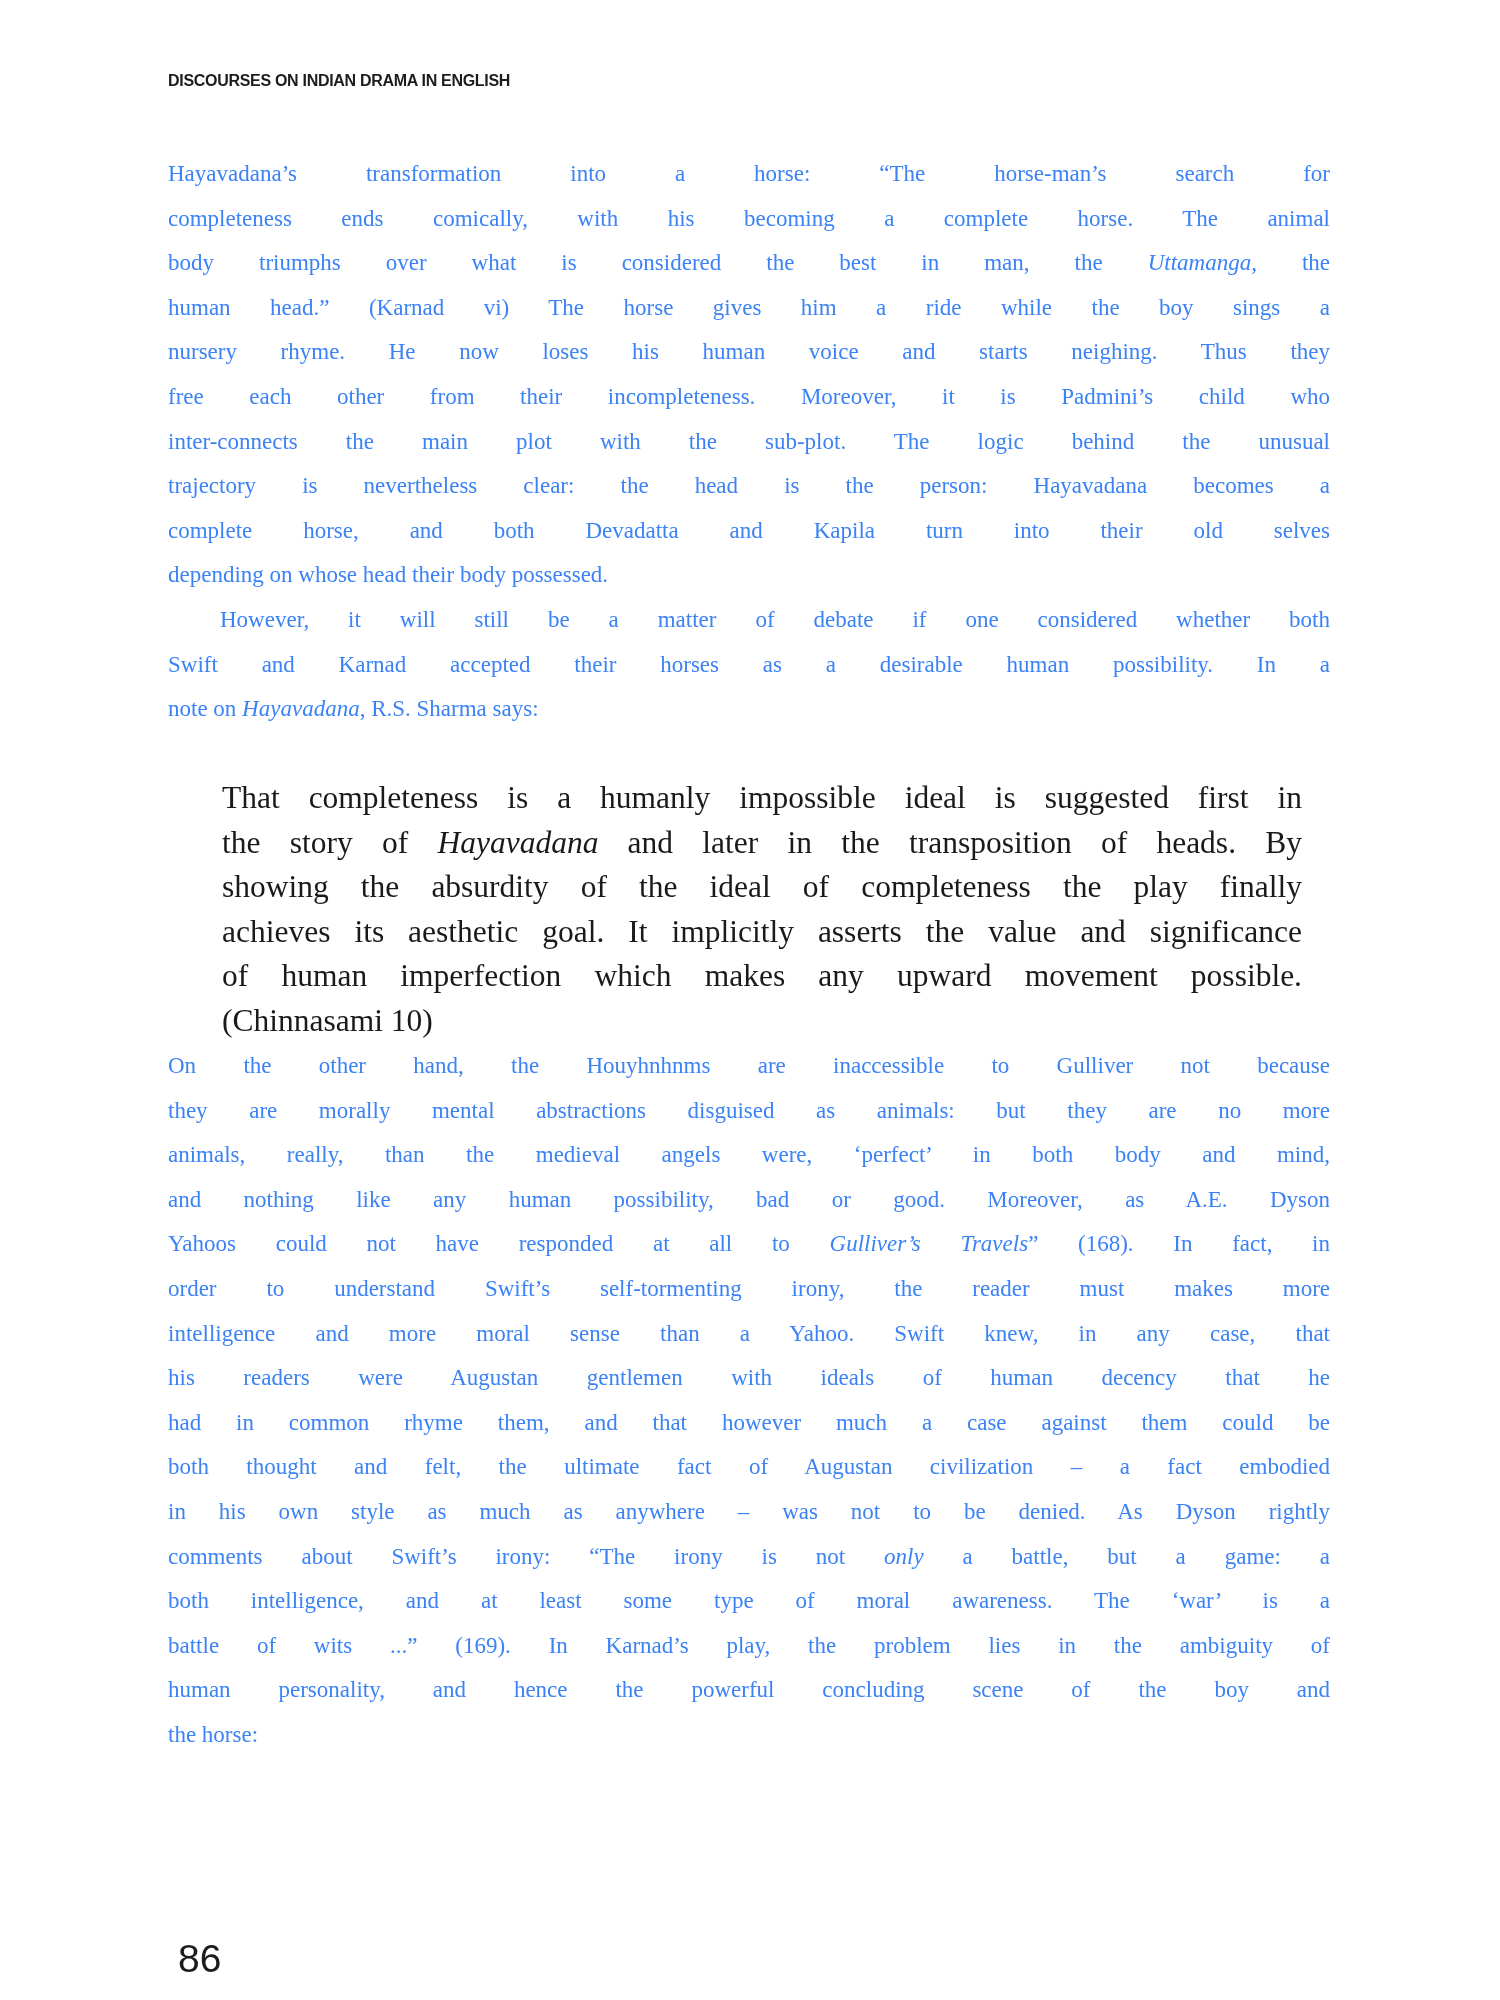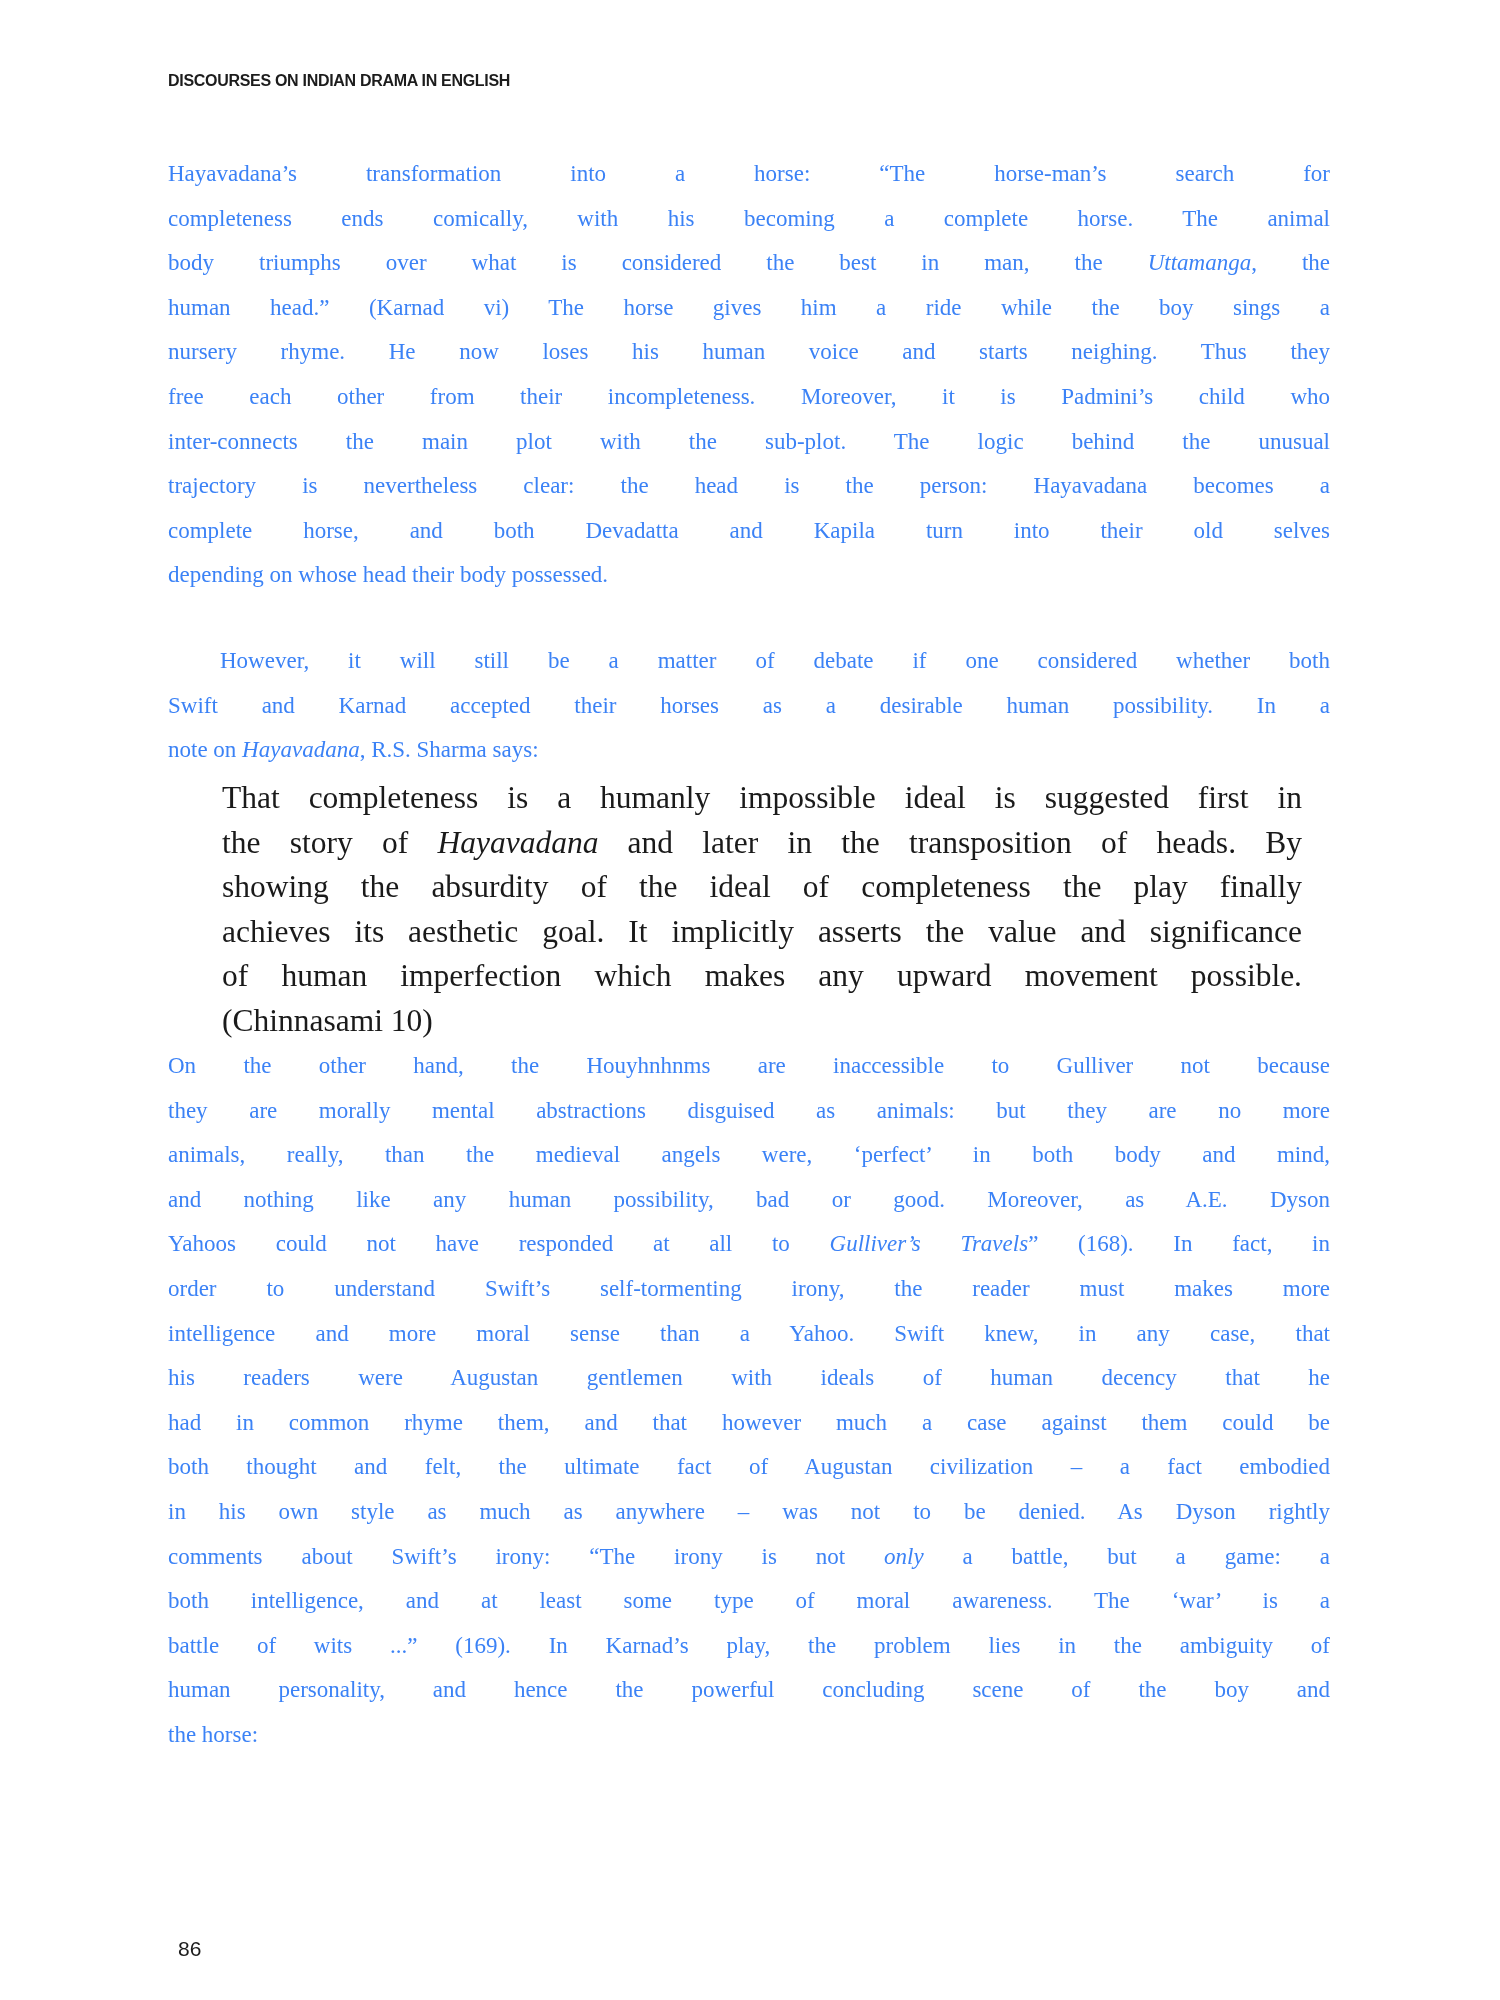--- a/index.html
+++ b/index.html
@@ -9,30 +9,30 @@
     font-family: "Liberation Sans", sans-serif; font-size: 16px; font-weight: 700;
     letter-spacing: -0.3px; color: #1c1c1c;
   }
   .body-text {
     position: absolute; left: 168px; width: 1162px;
     font-family: "Liberation Serif", serif; font-size: 23px; line-height: 44.6px;
     color: #3b82f6;
   }
   .line { display: block; white-space: nowrap; text-align: justify; text-align-last: justify; height: 44.6px; }
   .line.last { text-align-last: left; }
-  .indent { text-indent: 52px; margin-top: 41px; }
+  .indent { text-indent: 52px; }
   .block-quote {
     position: absolute; left: 222px; width: 1080px;
     font-family: "Liberation Serif", serif; font-size: 31.5px; line-height: 44.6px;
     color: #1a1a1a;
   }
   i, em { font-style: italic; }
   .folio {
     position: absolute; left: 178px; top: 1937px;
-    font-family: "Liberation Sans", sans-serif; font-size: 21px; color: #1c1c1c;
+    font-family: "Liberation Sans", sans-serif; font-size: 39px; color: #1c1c1c;
   }
   #p1 { top: 152px; }
   #p2 { top: 598px; }
   #bq { top: 776px; }
   #p3 { top: 1044px; }
 </style>
 </head>
 <body>
 
 <div class="running-head">DISCOURSES ON INDIAN DRAMA IN ENGLISH</div>

